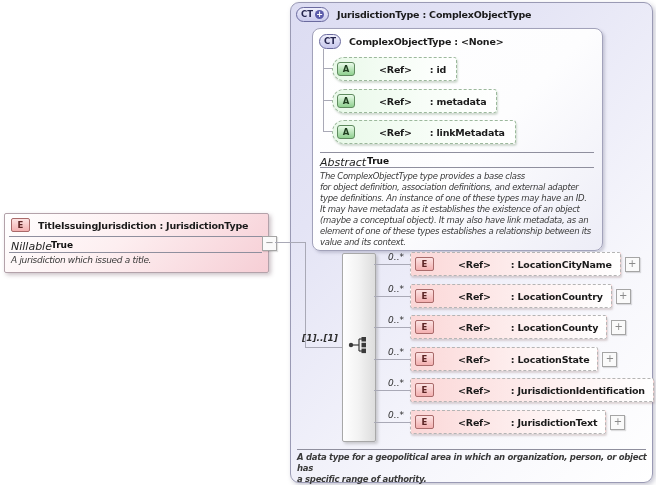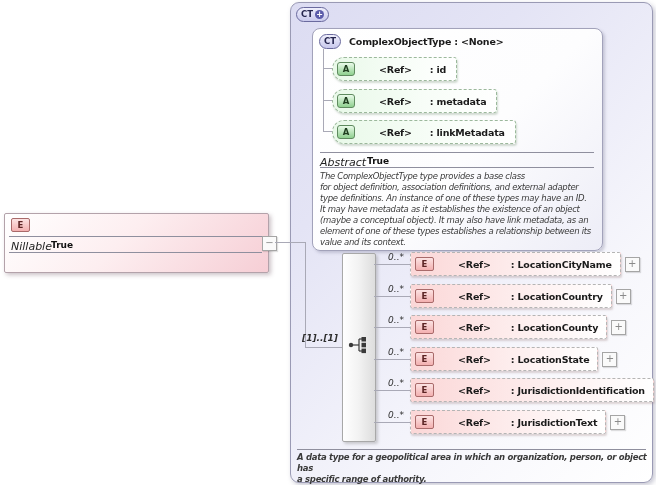--- a/index.html
+++ b/index.html
@@ -71,20 +71,21 @@
 
 <div class="canvas">
 
   <div class="big-box"></div>
 
   <div class="abs hdr" style="left:296px;top:7px;">
     <span class="badge ct-badge">
         <span>CT</span>
         <span class="plus-circle">+</span>
       </span>
+    <span class="title-text">JurisdictionType : ComplexObjectType</span>
   </div>
 
   <div class="inner-box">
     <div class="hdr" style="position:absolute;left:6px;top:5px;">
       <span class="badge ct-badge">CT</span>
       <span class="title-text">ComplexObjectType : &lt;None&gt;</span>
     </div>
 
     <div class="vline" style="left:10px;top:20px;height:83px;"></div>
     <div class="hline" style="left:10px;top:39px;width:9px;"></div>
@@ -117,25 +118,27 @@
 type definitions. An instance of one of these types may have an ID.
 It may have metadata as it establishes the existence of an object
 (maybe a conceptual object). It may also have link metadata, as an
 element of one of these types establishes a relationship between its
 value and its context.</div>
   </div>
 
   <div class="left-box">
     <div class="hdr" style="position:absolute;left:6px;top:4px;">
       <span class="badge e-badge">E</span>
+      <span class="title-text">TitleIssuingJurisdiction : JurisdictionType</span>
     </div>
     <div class="sep" style="left:4px;top:22px;width:253px;"></div>
     <span class="prop-label abs" style="left:6px;top:26px;">Nillable</span>
     <span class="prop-value abs" style="left:46px;top:26px;">True</span>
     <div class="sep" style="left:4px;top:38px;width:253px;"></div>
+    <div class="desc abs" style="left:6px;top:41px;width:250px;font-size:9px;">A jurisdiction which issued a title.</div>
   </div>
 
   <div class="expander abs" style="left:262px;top:236px;">−</div>
   <div class="hline" style="left:275px;top:242px;width:31px;"></div>
   <div class="vline" style="left:305px;top:242px;height:106px;"></div>
   <div class="hline" style="left:305px;top:347px;width:38px;"></div>
   <span class="card-label" style="left:298px;top:333px;width:44px;text-align:center;">[1]..[1]</span>
 
   <div class="seq-bar"></div>
   <svg class="abs" style="left:347px;top:334px;" width="22" height="22" viewBox="0 0 22 22">

